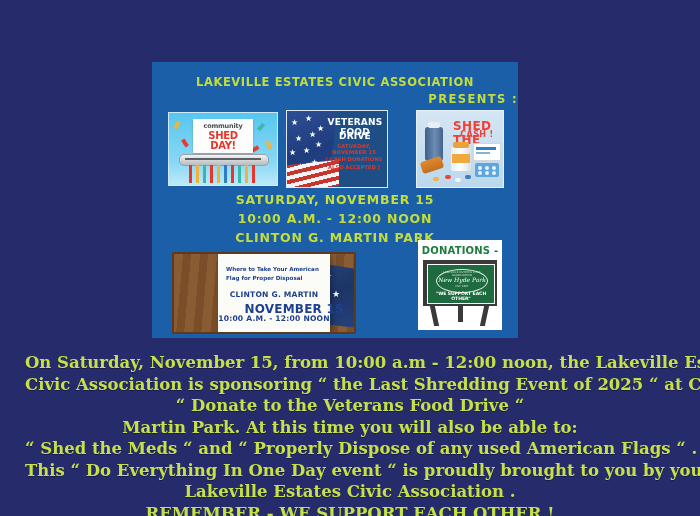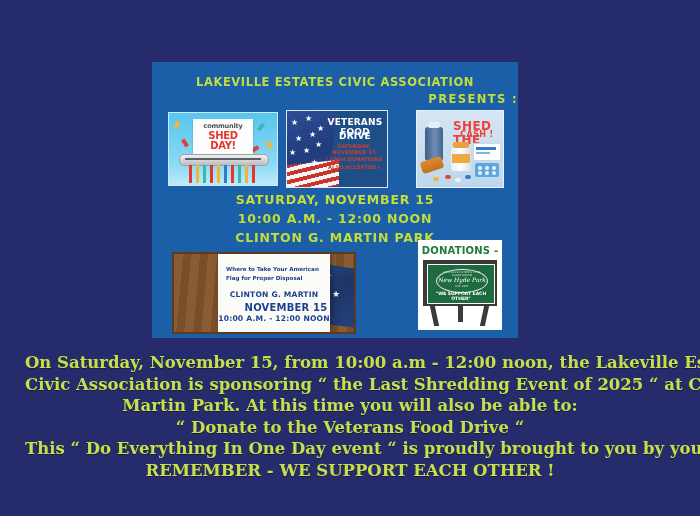--- a/index.html
+++ b/index.html
@@ -33,21 +33,21 @@
   }
   .panel-head .l2{letter-spacing:1.4px;text-align:right;}
 
   
   .row-top{position:absolute;left:16px;top:48px;width:334px;height:76px;}
   .img-card{position:absolute;overflow:hidden;}
 
   
   .shred{left:0;top:2px;width:108px;height:72px;background:#5ac8ef;border:1px solid #cfe9f6;}
   .shred .sky{position:absolute;inset:0;background:linear-gradient(180deg,#57c6ee 0%,#8ad9f5 70%,#bdeafb 100%);}
-  .shred .sign{position:absolute;left:24px;top:6px;width:60px;height:41px;background:#fdfdfd;box-shadow:0 1px 2px rgba(0,0,0,.25);}
+  .shred .sign{position:absolute;left:24px;top:6px;width:60px;height:34px;background:#fdfdfd;box-shadow:0 1px 2px rgba(0,0,0,.25);}
   .shred .s1{position:absolute;left:0;top:3px;width:60px;text-align:center;font-family:"DejaVu Sans",sans-serif;font-size:6.5px;font-weight:bold;color:#4a4f55;letter-spacing:-.2px;}
   .shred .s2{position:absolute;left:0;top:11px;width:60px;text-align:center;font-family:"DejaVu Sans",sans-serif;font-size:10px;font-weight:bold;color:#e8352b;letter-spacing:-.3px;}
   .shred .s3{position:absolute;left:0;top:21px;width:60px;text-align:center;font-family:"DejaVu Sans",sans-serif;font-size:10px;font-weight:bold;color:#e8352b;letter-spacing:-.3px;}
   .shred .machine{position:absolute;left:10px;top:41px;width:88px;height:10px;border-radius:5px;background:linear-gradient(180deg,#f2f2f2,#b8bcc0);border:1px solid #9aa0a6;}
   .shred .slot{position:absolute;left:16px;top:45px;width:76px;height:2px;background:#5b6066;}
   .strip{position:absolute;top:52px;width:3px;height:18px;}
   .conf{position:absolute;width:4px;height:8px;opacity:.95;}
 
   
   .vets{left:118px;top:0;width:100px;height:76px;background:#1d4f86;border:1px solid #dfe8f2;}
@@ -88,21 +88,21 @@
 
   
   .flagcard{
     position:absolute;left:20px;top:190px;width:180px;height:78px;overflow:hidden;
     background:#7b4f2c;border:2px solid #5d3a1f;
   }
   .flagcard .wood{position:absolute;inset:0;background:repeating-linear-gradient(95deg,#8a5c33 0 9px,#7a4e29 9px 17px);}
   .flagcard .paper{position:absolute;left:0;top:0;width:112px;height:78px;background:#fbfbf8;box-shadow:2px 0 6px rgba(0,0,0,.35);margin-left:44px;}
   .flagcard .p1{position:absolute;left:8px;top:11px;width:98px;font-family:"DejaVu Sans",sans-serif;font-size:5.6px;font-weight:bold;color:#1f3f8f;line-height:9px;}
   .flagcard .p2{position:absolute;left:0;top:36px;width:112px;text-align:center;font-family:"DejaVu Sans",sans-serif;font-size:7.6px;font-weight:bold;color:#1f3f8f;letter-spacing:.2px;}
-  .flagcard .p3{position:absolute;left:0;top:48px;width:136px;text-align:center;font-family:"DejaVu Sans",sans-serif;font-size:10px;font-weight:bold;color:#1f3f8f;letter-spacing:.2px;}
+  .flagcard .p3{position:absolute;left:8px;top:48px;width:136px;text-align:center;font-family:"DejaVu Sans",sans-serif;font-size:12px;font-weight:bold;color:#1f3f8f;letter-spacing:.2px;}
   .flagcard .p4{position:absolute;left:0;top:60px;width:112px;text-align:center;font-family:"DejaVu Sans",sans-serif;font-size:7.6px;font-weight:bold;color:#1f3f8f;letter-spacing:.2px;}
   .foldflag{position:absolute;right:-4px;top:4px;width:86px;height:70px;
      background:linear-gradient(150deg,#2d4f8f 0%,#1d3566 60%,#26427c 100%);
      clip-path:polygon(16% 0,100% 16%,100% 100%,0 86%);}
 
   .remember{
     position:absolute;left:266px;top:178px;width:84px;height:90px;background:#fff;
   }
   .remember .rtitle{position:absolute;left:0;top:5px;width:84px;text-align:center;
      font-family:"DejaVu Sans",sans-serif;font-size:10px;font-weight:bold;color:#1f7a3d;letter-spacing:.2px;}
@@ -251,19 +251,21 @@
       <div class="leg" style="left:14px;top:66px;width:5px;height:20px;transform:skewX(12deg)"></div>
       <div class="leg" style="left:64px;top:66px;width:5px;height:20px;transform:skewX(-12deg)"></div>
       <div class="leg" style="left:40px;top:66px;width:5px;height:16px"></div>
     </div>
 
   </div>
 
   <div class="body-copy">
     <div>On Saturday, November 15, from 10:00 a.m - 12:00 noon, the Lakeville Estates</div>
     <div>Civic Association is sponsoring  “ the Last Shredding Event of 2025 “ at Clinton G</div>
+    <div>“ Donate to the Veterans Food Drive “</div>
     <div>Martin Park. At this time you will also  be able to:</div>
-    <div>“ Donate to the Veterans Food Drive “</div>
+    <div>“ Shed the Meds “  and “ Properly Dispose of any used American Flags “ .</div>
     <div>This  “ Do Everything In One Day event “  is proudly brought to you by your</div>
+    <div>Lakeville Estates Civic Association .</div>
     <div>REMEMBER - WE SUPPORT EACH OTHER !</div>
   </div>
 
 </div>
 
 </body></html>

